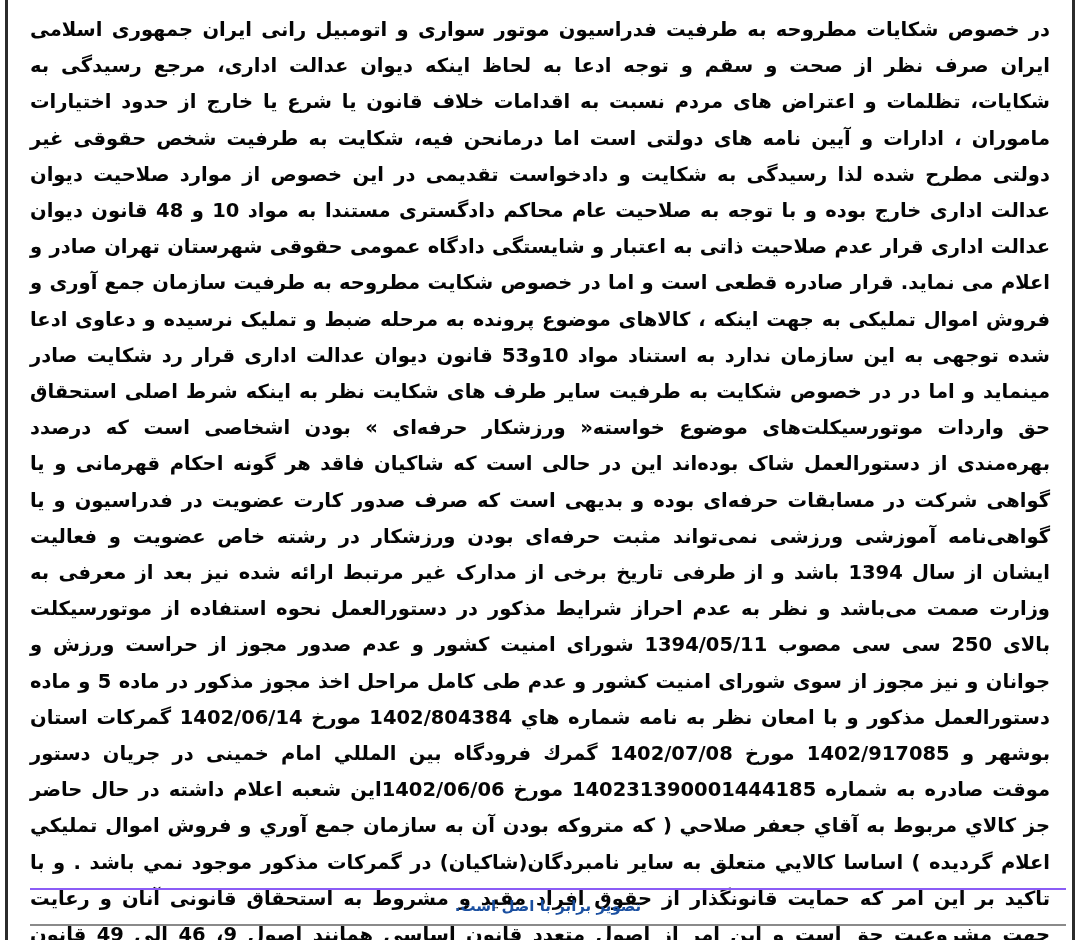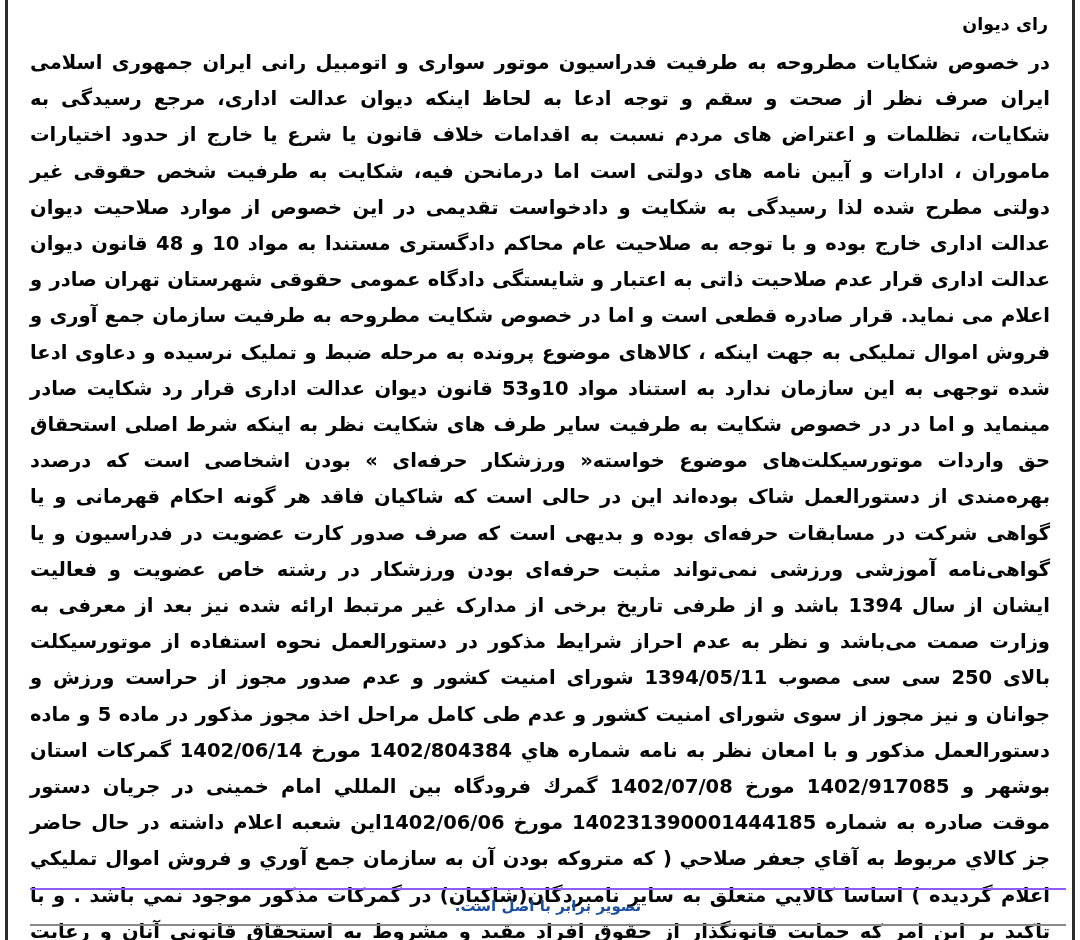--- a/index.html
+++ b/index.html
@@ -95,21 +95,20 @@
 </head>
 <body>
 
 <div id="page">
 
   <div class="edge-rule left"></div>
   <div class="edge-rule right"></div>
 
   <div class="content">
 
-    <div class="doc-title">رای دیوان</div>
 
     <div class="body-text">در خصوص شکایات مطروحه به طرفیت فدراسیون موتور سواری و اتومبیل رانی ایران جمهوری اسلامی ایران صرف نظر از صحت و سقم و توجه ادعا به لحاظ اینکه دیوان عدالت اداری، مرجع رسیدگی به شکایات، تظلمات و اعتراض های مردم نسبت به اقدامات خلاف قانون یا شرع یا خارج از حدود اختیارات ماموران ، ادارات و آیین نامه های دولتی است اما درمانحن فیه، شکایت به طرفیت شخص حقوقی غیر دولتی مطرح شده لذا رسیدگی به شکایت و دادخواست تقدیمی در این خصوص از موارد صلاحیت دیوان عدالت اداری خارج بوده و با توجه به صلاحیت عام محاکم دادگستری مستندا به مواد 10 و 48 قانون دیوان عدالت اداری قرار عدم صلاحیت ذاتی به اعتبار و شایستگی دادگاه عمومی حقوقی شهرستان تهران صادر و اعلام می نماید. قرار صادره قطعی است و اما در خصوص شکایت مطروحه به طرفیت سازمان جمع آوری و فروش اموال تملیکی به جهت اینکه ، کالاهای موضوع پرونده به مرحله ضبط و تملیک نرسیده و دعاوی ادعا شده توجهی به این سازمان ندارد به استناد مواد 10و53 قانون دیوان عدالت اداری قرار رد شکایت صادر مینماید و اما در در خصوص شکایت به طرفیت سایر طرف های شکایت نظر به اینکه شرط اصلی استحقاق حق واردات موتورسیکلت‌های موضوع خواسته« ورزشکار حرفه‌ای » بودن اشخاصی است که درصدد بهره‌مندی از دستورالعمل شاک بوده‌اند این در حالی است که شاکیان فاقد هر گونه احکام قهرمانی و یا گواهی شرکت در مسابقات حرفه‌ای بوده و بدیهی است که صرف صدور کارت عضویت در فدراسیون و یا گواهی‌نامه آموزشی ورزشی نمی‌تواند مثبت حرفه‌ای بودن ورزشکار در رشته خاص عضویت و فعالیت ایشان از سال 1394 باشد و از طرفی تاریخ برخی از مدارک غیر مرتبط ارائه شده نیز بعد از معرفی به وزارت صمت می‌باشد و نظر به عدم احراز شرایط مذکور در دستورالعمل نحوه استفاده از موتورسیکلت بالای 250 سی سی مصوب 1394/05/11 شورای امنیت کشور و عدم صدور مجوز از حراست ورزش و جوانان و نیز مجوز از سوی شورای امنیت کشور و عدم طی کامل مراحل اخذ مجوز مذکور در ماده 5 و ماده دستورالعمل مذکور و با امعان نظر به نامه شماره هاي 1402/804384 مورخ 1402/06/14 گمرکات استان بوشهر و 1402/917085 مورخ 1402/07/08 گمرك فرودگاه بین المللي امام خمینی در جریان دستور موقت صادره به شماره 140231390001444185 مورخ 1402/06/06این شعبه اعلام داشته در حال حاضر جز کالاي مربوط به آقاي جعفر صلاحي ( كه متروكه بودن آن به سازمان جمع آوري و فروش اموال تمليکي اعلام گرديده ) اساسا كالايي متعلق به سایر نامبردگان(شاکیان) در گمركات مذكور موجود نمي باشد . و با تاكید بر این امر كه حمایت قانونگذار از حقوق افراد مقید و مشروط به استحقاق قانونی آنان و رعایت جهت مشروعیت حق است و این امر از اصول متعدد قانون اساسی همانند اصول 9، 46 الی 49 قانون اساسی و قوانین عادی از جمله مواد 301، 303 و 304 قانون مدنی قابل استنباط است، بنابراین در مواردی که شخصی به اشتباه امتیازی به دست آورده باشد ذی حق شناخته نشده و چنین حقی مورد حمایت قانون قرار ندارد و اصولا حق ادعایی اکتسابی به صورت مشروع و قانونی نبوده تا مورد توجه و حمایت قانونی قرار گیرد النهایه با توجه به اینکه در جهت اثبات خواسته دلیل قانونی موجه و موثری استناد و اقامه و کشف نشد و از طرفی در جریان واکاوی اقدامات و تصمیمات طرف شکایت  تخطی و تخلف از قوانین و مقررات احراز نگردید لذا ضمن غیر وارد و ناموجه تشخیص دادن خواسته مستند به مواد 10و58و59و60قانون دیوان عدالت اداری "حکم به رد شکایت " صادر و اعلام می شود ،ضمنا از دستورموقت شماره 140231390001444185 مورخ 1402/06/06پس از قطعیت رای حاضر لغو میگردد. رای صادره به استناد ماده 65 قانون دیوان عدالت اداری ظرف مهلت قانونی بیست روز پس از ابلاغ قابل اعتراض در</div>
 
   </div>
 
   <div class="footer">
     <div class="footer-certify">تصویر برابر با اصل است.</div>
     <div class="footer-rule"></div>
   </div>
 

